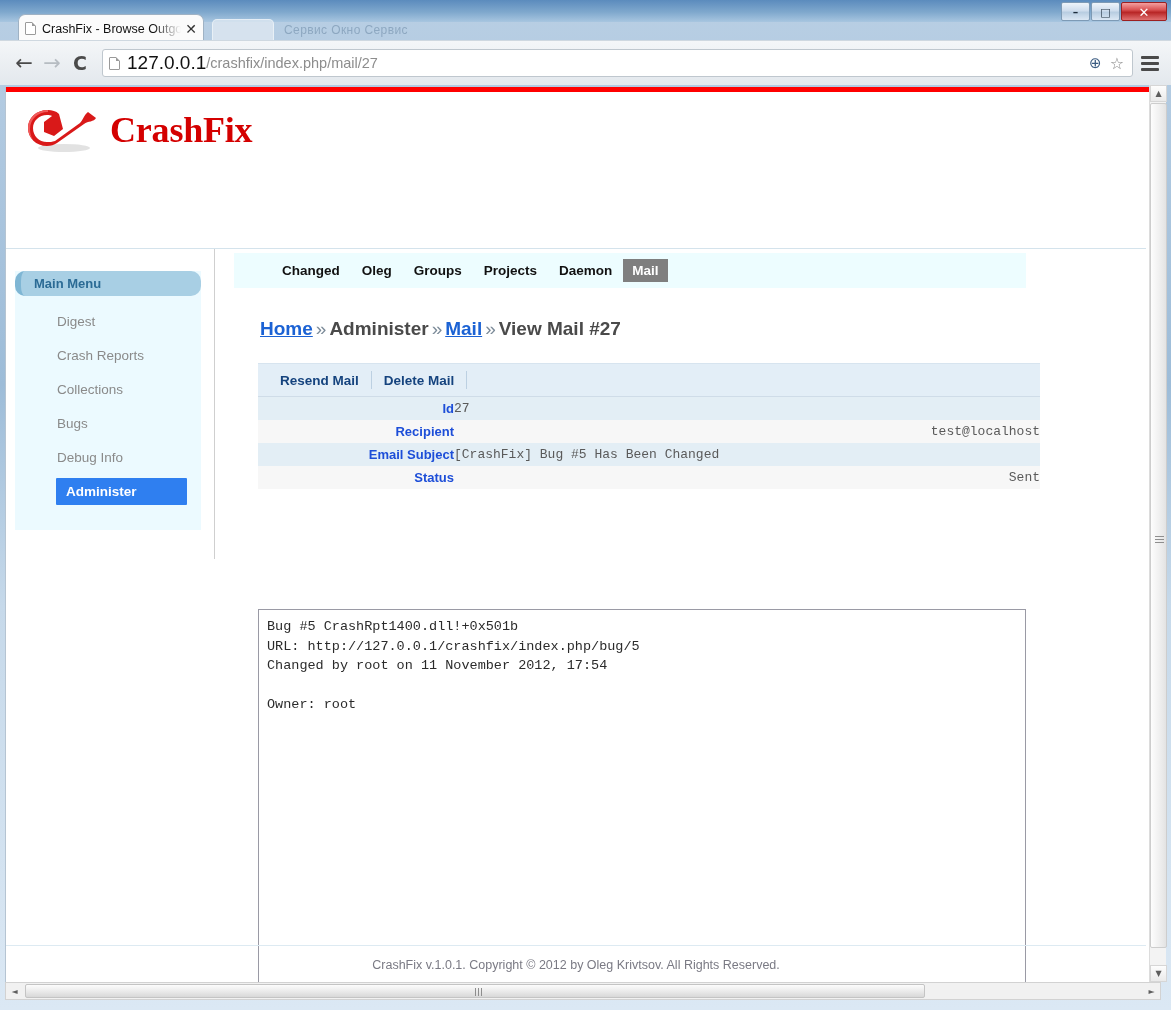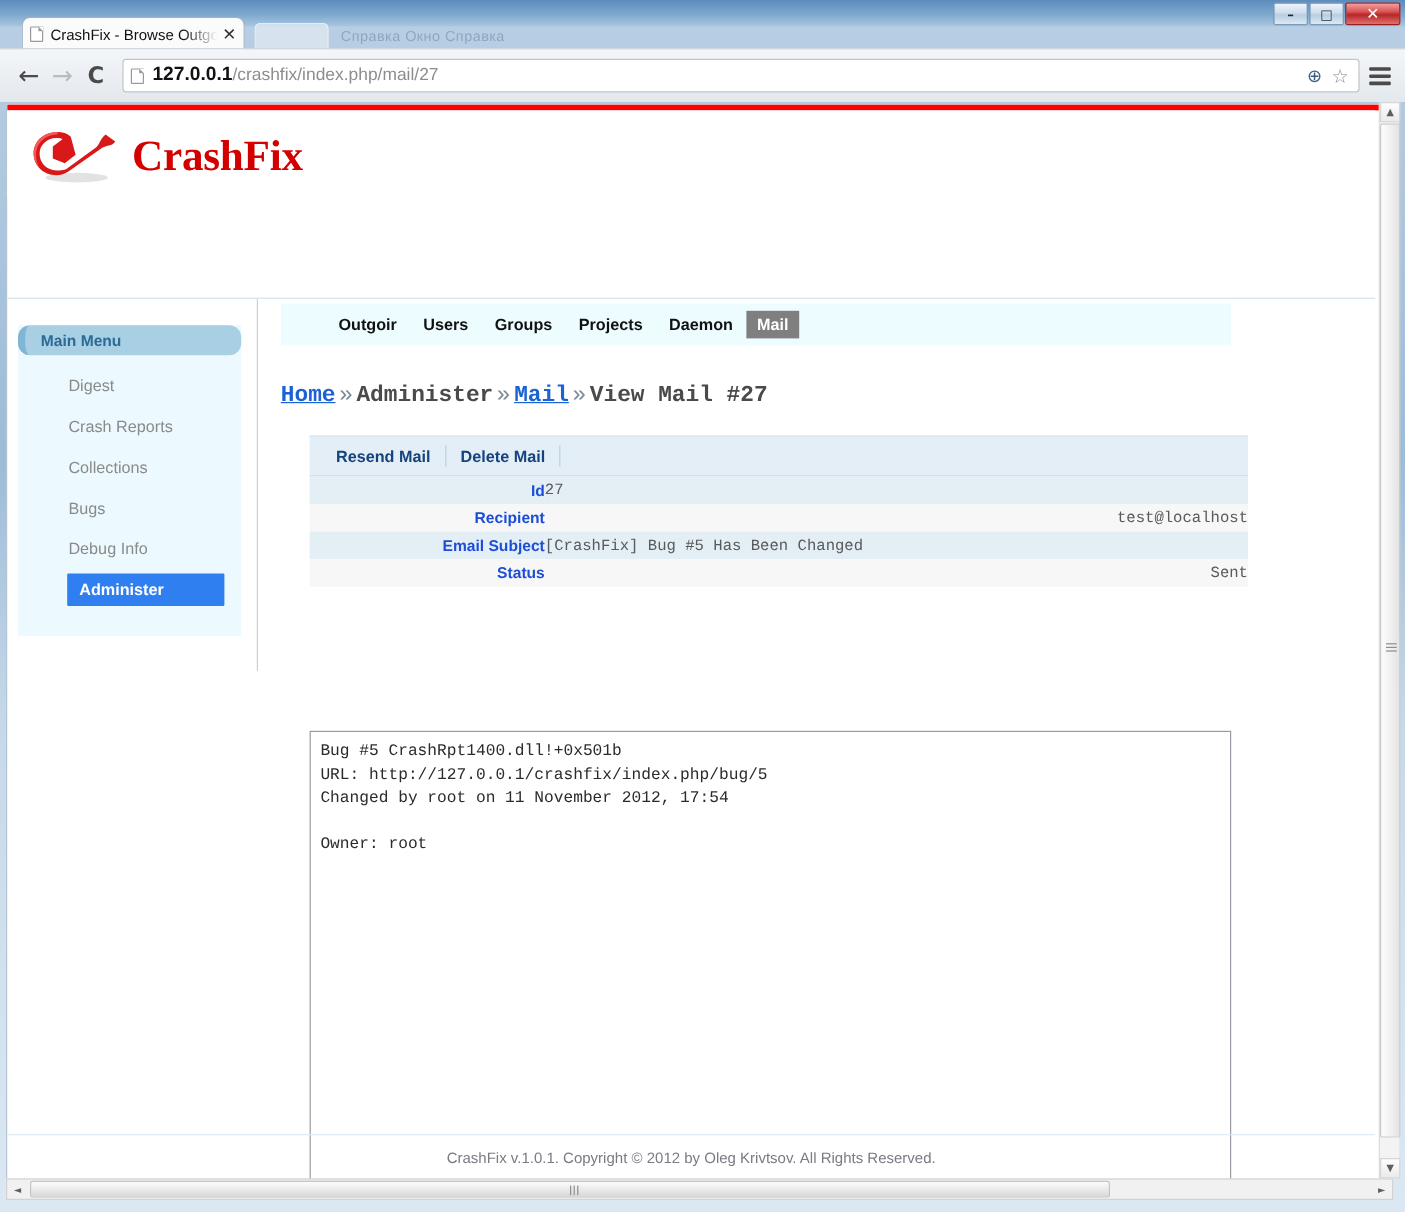--- a/index.html
+++ b/index.html
@@ -95,21 +95,21 @@
     display:flex; align-items:center; padding:0 6px;
   }
   .urlbar .page-ico2 {
     width:11px; height:13px; border:1px solid #9a9a9a; background:#fff;
     margin-right:7px; flex:none; position:relative; border-radius:1px;
   }
   .urlbar .page-ico2:after {
     content:""; position:absolute; right:-1px; top:-1px;
     border-width:0 4px 4px 0; border-style:solid; border-color:#fff #fff #9a9a9a transparent;
   }
-  .url-host { font-size:16px; color:#111;font-weight:bold; }
+  .url-host { font-size:19px; color:#111; }
   .url-path { font-size:14.5px; color:#8d8d8d; }
   .url-icons { margin-left:auto; display:flex; align-items:center; gap:8px; padding-right:2px; }
   .zoom-ico { font-size:15px; color:#3b5c82; font-family:"DejaVu Sans", sans-serif; }
   .star-ico { font-size:16px; color:#8a8a8a; font-family:"DejaVu Sans", sans-serif; }
   .menu-ico { width:22px; display:flex; flex-direction:column; gap:3px; padding:0 2px; }
   .menu-ico i { display:block; height:3px; background:#4a4a4a; border-radius:1px; }
 
   
   .viewport {
     position:absolute; left:5px; top:87px; width:1156px; height:897px;
@@ -152,21 +152,21 @@
   .topnav {
     width:792px; height:35px; background:#edfdff;
     display:flex; align-items:center; padding-left:37px; gap:0px;
   }
   .topnav a {
     font-size:13.5px; font-weight:bold; color:#111; text-decoration:none;
     padding:5px 11px; line-height:1;
   }
   .topnav a.active { background:#7f7f7f; color:#fff; padding:5px 9px; }
 
-  .breadcrumb { margin-top:30px; font-size:19px; font-weight:bold; color:#4a4a4a;font-family:Liberation Mono, monospace; }
+  .breadcrumb { margin-top:30px; margin-left:26px; font-size:19px; font-weight:bold; color:#4a4a4a; }
   .breadcrumb a { color:#1b62d4; text-decoration:underline; }
   .breadcrumb .sep { color:#7c8b99; font-weight:normal; padding:0 3px; }
 
   .panel { position:absolute; left:24px; top:110px; width:782px; }
   .actionbar {
     height:34px; background:#e3eef7;
     border-top:1px solid #d7e4ef; border-bottom:1px solid #cfdce8;
     display:flex; align-items:center; padding-left:10px;
   }
   .actionbar a {
@@ -224,21 +224,21 @@
         <span class="gl">□</span>
       </div>
       <div class="win-btn close">
         <span class="gl">✕</span>
       </div>
     </div>
   </div>
 
   <div class="tabstrip">
     <div class="tab-ghost"></div>
-    <div class="ghost-text">Справка  Окно  Справка</div>
+    <div class="ghost-text">Сервис  Окно  Сервис</div>
     <div class="tab">
       <span class="page-ico"></span>
       <span class="tab-title">CrashFix - Browse Outgoir</span>
       <span class="tab-close">✕</span>
     </div>
   </div>
 
   <div class="toolbar">
     <div class="navbtn">
         <span>←</span>
@@ -301,22 +301,22 @@
             <span>Debug Info</span>
           </div>
         <div class="sidebar-item active">
             <span>Administer</span>
           </div>
       </div>
     </div>
 
     <div class="content">
       <div class="topnav">
-        <a>Outgoir</a>
-        <a>Users</a>
+        <a>Changed</a>
+        <a>Oleg</a>
         <a>Groups</a>
         <a>Projects</a>
         <a>Daemon</a>
         <a class="active">Mail</a>
       </div>
 
       <div class="breadcrumb">
         <a href="#">Home</a><span class="sep">»</span><span>Administer</span><span class="sep">»</span><a href="#">Mail</a><span class="sep">»</span><span>View Mail #27</span>
       </div>
 

